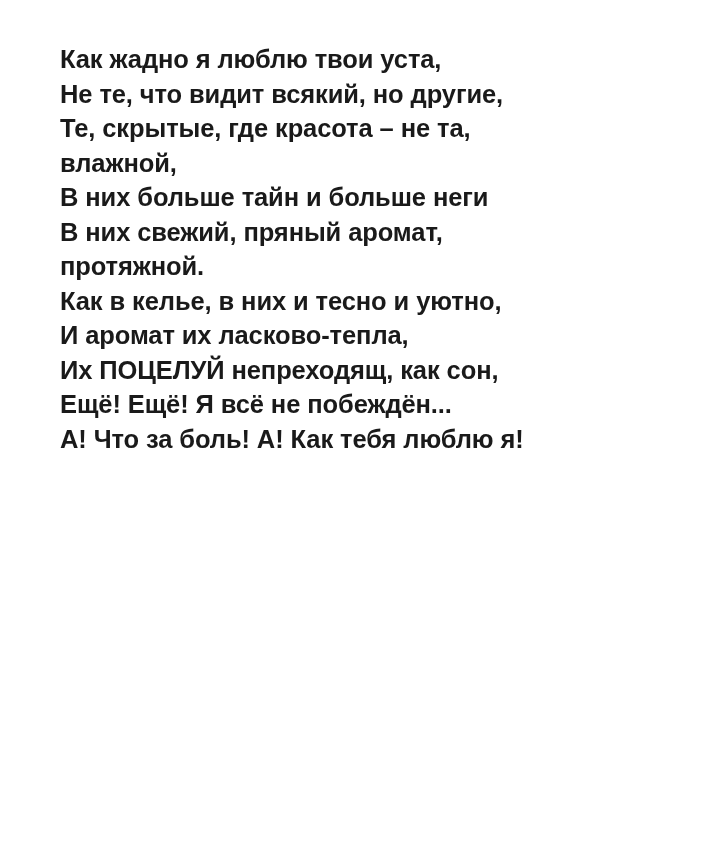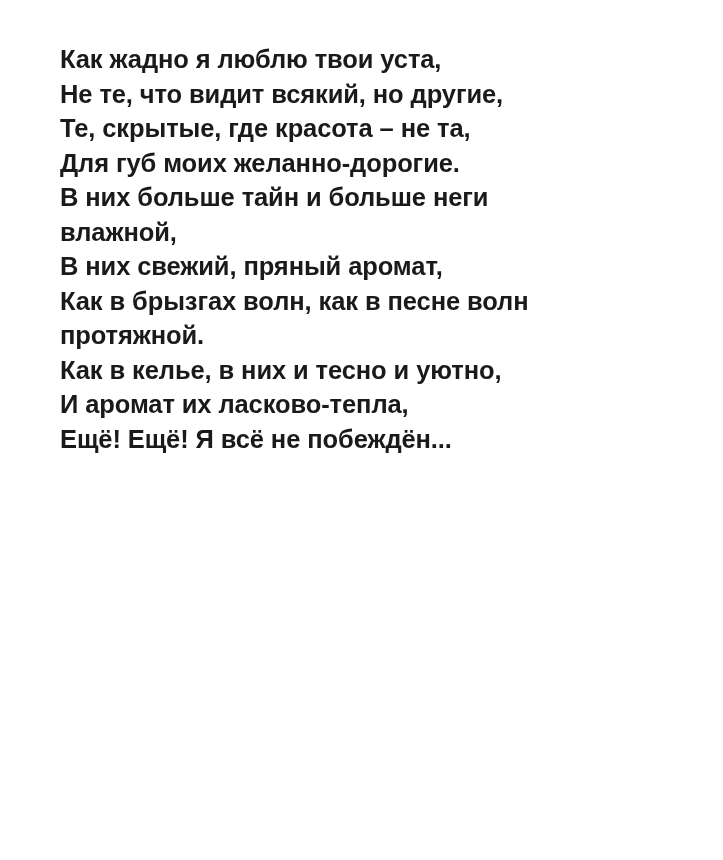--- a/index.html
+++ b/index.html
@@ -37,23 +37,23 @@
   }
 </style>
 </head>
 <body>
 
 <div class="page">
   <div class="poem">
     <div class="poem-line">Как жадно я люблю твои уста,</div>
     <div class="poem-line">Не те, что видит всякий, но другие,</div>
     <div class="poem-line">Те, скрытые, где красота – не та,</div>
-    <div class="poem-line">Для губ моих желанно-дорогие.</div>
+    <div class="poem-line cont">влажной,</div>
     <div class="poem-line">В них больше тайн и больше неги</div>
-    <div class="poem-line cont">влажной,</div>
     <div class="poem-line">В них свежий, пряный аромат,</div>
-    <div class="poem-line">Как в брызгах волн, как в песне волн</div>
     <div class="poem-line cont">протяжной.</div>
     <div class="poem-line">Как в келье, в них и тесно и уютно,</div>
     <div class="poem-line">И аромат их ласково-тепла,</div>
+    <div class="poem-line">Их ПОЦЕЛУЙ непреходящ, как сон,</div>
     <div class="poem-line">Ещё! Ещё! Я всё не побеждён...</div>
+    <div class="poem-line">А! Что за боль! А! Как тебя люблю я!</div>
   </div>
 </div>
 
 </body></html>

